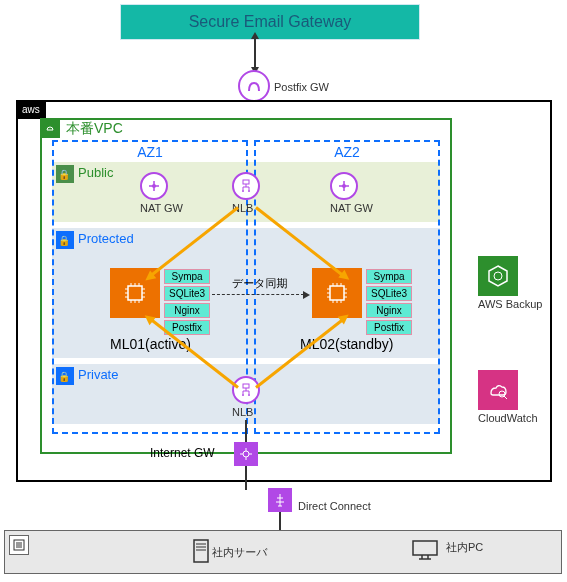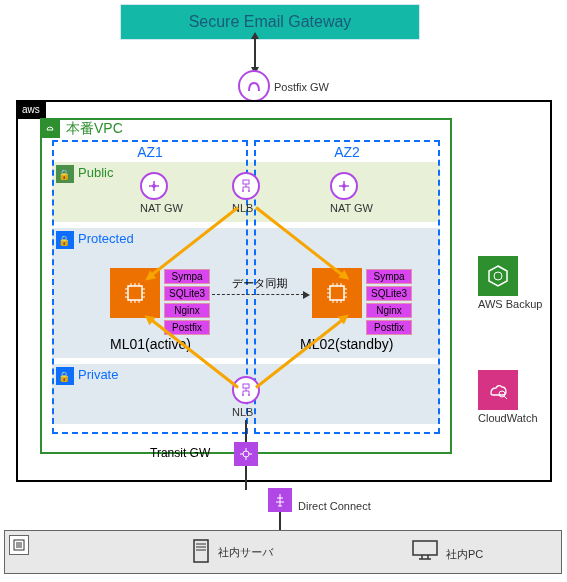--- a/index.html
+++ b/index.html
@@ -16,21 +16,21 @@
 .subnet-box{position:absolute}
 .pub-bg{background:#e8f0d8}
 .prot-bg{background:#e0e8f0}
 .priv-bg{background:#e0e8f0}
 .icon{position:absolute;display:flex;flex-direction:column;}
 .icon-lbl{font-size:11px;color:#333;margin-top:2px;white-space:nowrap}
 .igw-circle{width:32px;height:32px;border:2px solid #b148e6;border-radius:50%;display:flex;align-items:center;justify-content:center;background:#fff}
 .nat-circle,.nlb-circle{width:28px;height:28px;border:2px solid #b148e6;border-radius:50%;display:flex;align-items:center;justify-content:center;background:#fff}
 .ec2-box{width:50px;height:50px;background:#ed7100;display:flex;align-items:center;justify-content:center}
 .sw-stack{display:flex;flex-direction:column}
-.sw-item{background:#d946ef;border:1px solid #e090a8;font-size:10px;padding:1px 4px;margin:1px 0;text-align:center}
+.sw-item{background:#5eead4;border:1px solid #e090a8;font-size:10px;padding:1px 4px;margin:1px 0;text-align:center}
 .svc-box{width:40px;height:40px;display:flex;align-items:center;justify-content:center}
 .backup{background:#2d8f2d}
 .cw{background:#d63384}
 .tgw-box,.dx-box{width:24px;height:24px;background:#b148e6;display:flex;align-items:center;justify-content:center}
 .onprem{position:absolute;border:1px solid #666;background:#e8e8e8}
 .onprem-badge{position:absolute;left:4px;top:4px;width:20px;height:20px;border:1px solid #666;background:#fff;display:flex;align-items:center;justify-content:center}
 .arrow{position:absolute;background:#f7a500;height:3px;transform-origin:left center}
 .arrow::after{content:'';position:absolute;right:-8px;top:-4px;border-left:10px solid #f7a500;border-top:5px solid transparent;border-bottom:5px solid transparent}
 .dashed-arrow{position:absolute;border-top:1px dashed #333;height:0}
 .dashed-arrow::after{content:'';position:absolute;right:-6px;top:-4px;border-left:7px solid #333;border-top:4px solid transparent;border-bottom:4px solid transparent}
@@ -171,21 +171,21 @@
 <div class="arrow" style="left:256px;top:386px;width:110px;transform:rotate(-38deg)"></div>
 
 <div class="icon" style="left:234px;top:442px;flex-direction:row;align-items:center;gap:4px">
   <div class="tgw-box">
       <svg width="16" height="16" viewBox="0 0 16 16">
         <circle cx="8" cy="8" r="3" fill="none" stroke="#fff"></circle>
         <path d="M8 2 L8 5 M8 11 L8 14 M2 8 L5 8 M11 8 L14 8" stroke="#fff"></path>
       </svg>
     </div>
 </div>
-<div style="position:absolute;left:150px;top:446px;font-size:12px">Transit GW</div>
+<div style="position:absolute;left:150px;top:446px;font-size:12px">Internet GW</div>
 
 <div class="vline" style="left:245px;top:420px;height:22px;background:#333"></div>
 
 <div class="icon" style="left:268px;top:488px;flex-direction:row;align-items:flex-end;gap:6px">
   <div class="dx-box">
       <svg width="16" height="16" viewBox="0 0 16 16">
         <path d="M8 2 L8 14 M5 6 L11 6 M4 10 L12 10 M6 14 L10 14" stroke="#fff" fill="none"></path>
       </svg>
     </div>
   <span class="icon-lbl">Direct Connect</span>
@@ -216,27 +216,27 @@
 
 <div class="onprem" style="left:4px;top:530px;width:558px;height:44px">
   <div class="onprem-badge">
       <svg width="14" height="14" viewBox="0 0 14 14">
         <rect x="2" y="2" width="10" height="10" fill="none" stroke="#333"></rect>
         <path d="M4 5 L10 5 M4 7 L10 7 M4 9 L10 9" stroke="#333"></path>
       </svg>
     </div>
 </div>
 
-<div class="icon" style="left:190px;top:538px;flex-direction:row;align-items:center;gap:6px">
+<div class="icon" style="left:190px;top:538px;flex-direction:row;align-items:center;">
   <svg width="22" height="26" viewBox="0 0 22 26">
       <rect x="4" y="2" width="14" height="22" fill="none" stroke="#333" stroke-width="1.5"></rect>
       <path d="M6 6 L16 6 M6 9 L16 9 M6 12 L16 12" stroke="#333"></path>
     </svg>
   <span class="icon-lbl">社内サーバ</span>
 </div>
 
-<div class="icon" style="left:410px;top:538px;flex-direction:row;align-items:flex-end;gap:6px">
+<div class="icon" style="left:410px;top:538px;flex-direction:row;align-items:flex-start;gap:6px">
   <svg width="30" height="24" viewBox="0 0 30 24">
       <rect x="3" y="3" width="24" height="14" fill="none" stroke="#333" stroke-width="1.5"></rect>
       <path d="M12 17 L12 21 M18 17 L18 21 M9 21 L21 21" stroke="#333" stroke-width="1.5"></path>
     </svg>
   <span class="icon-lbl">社内PC</span>
 </div>
 
 </body></html>

